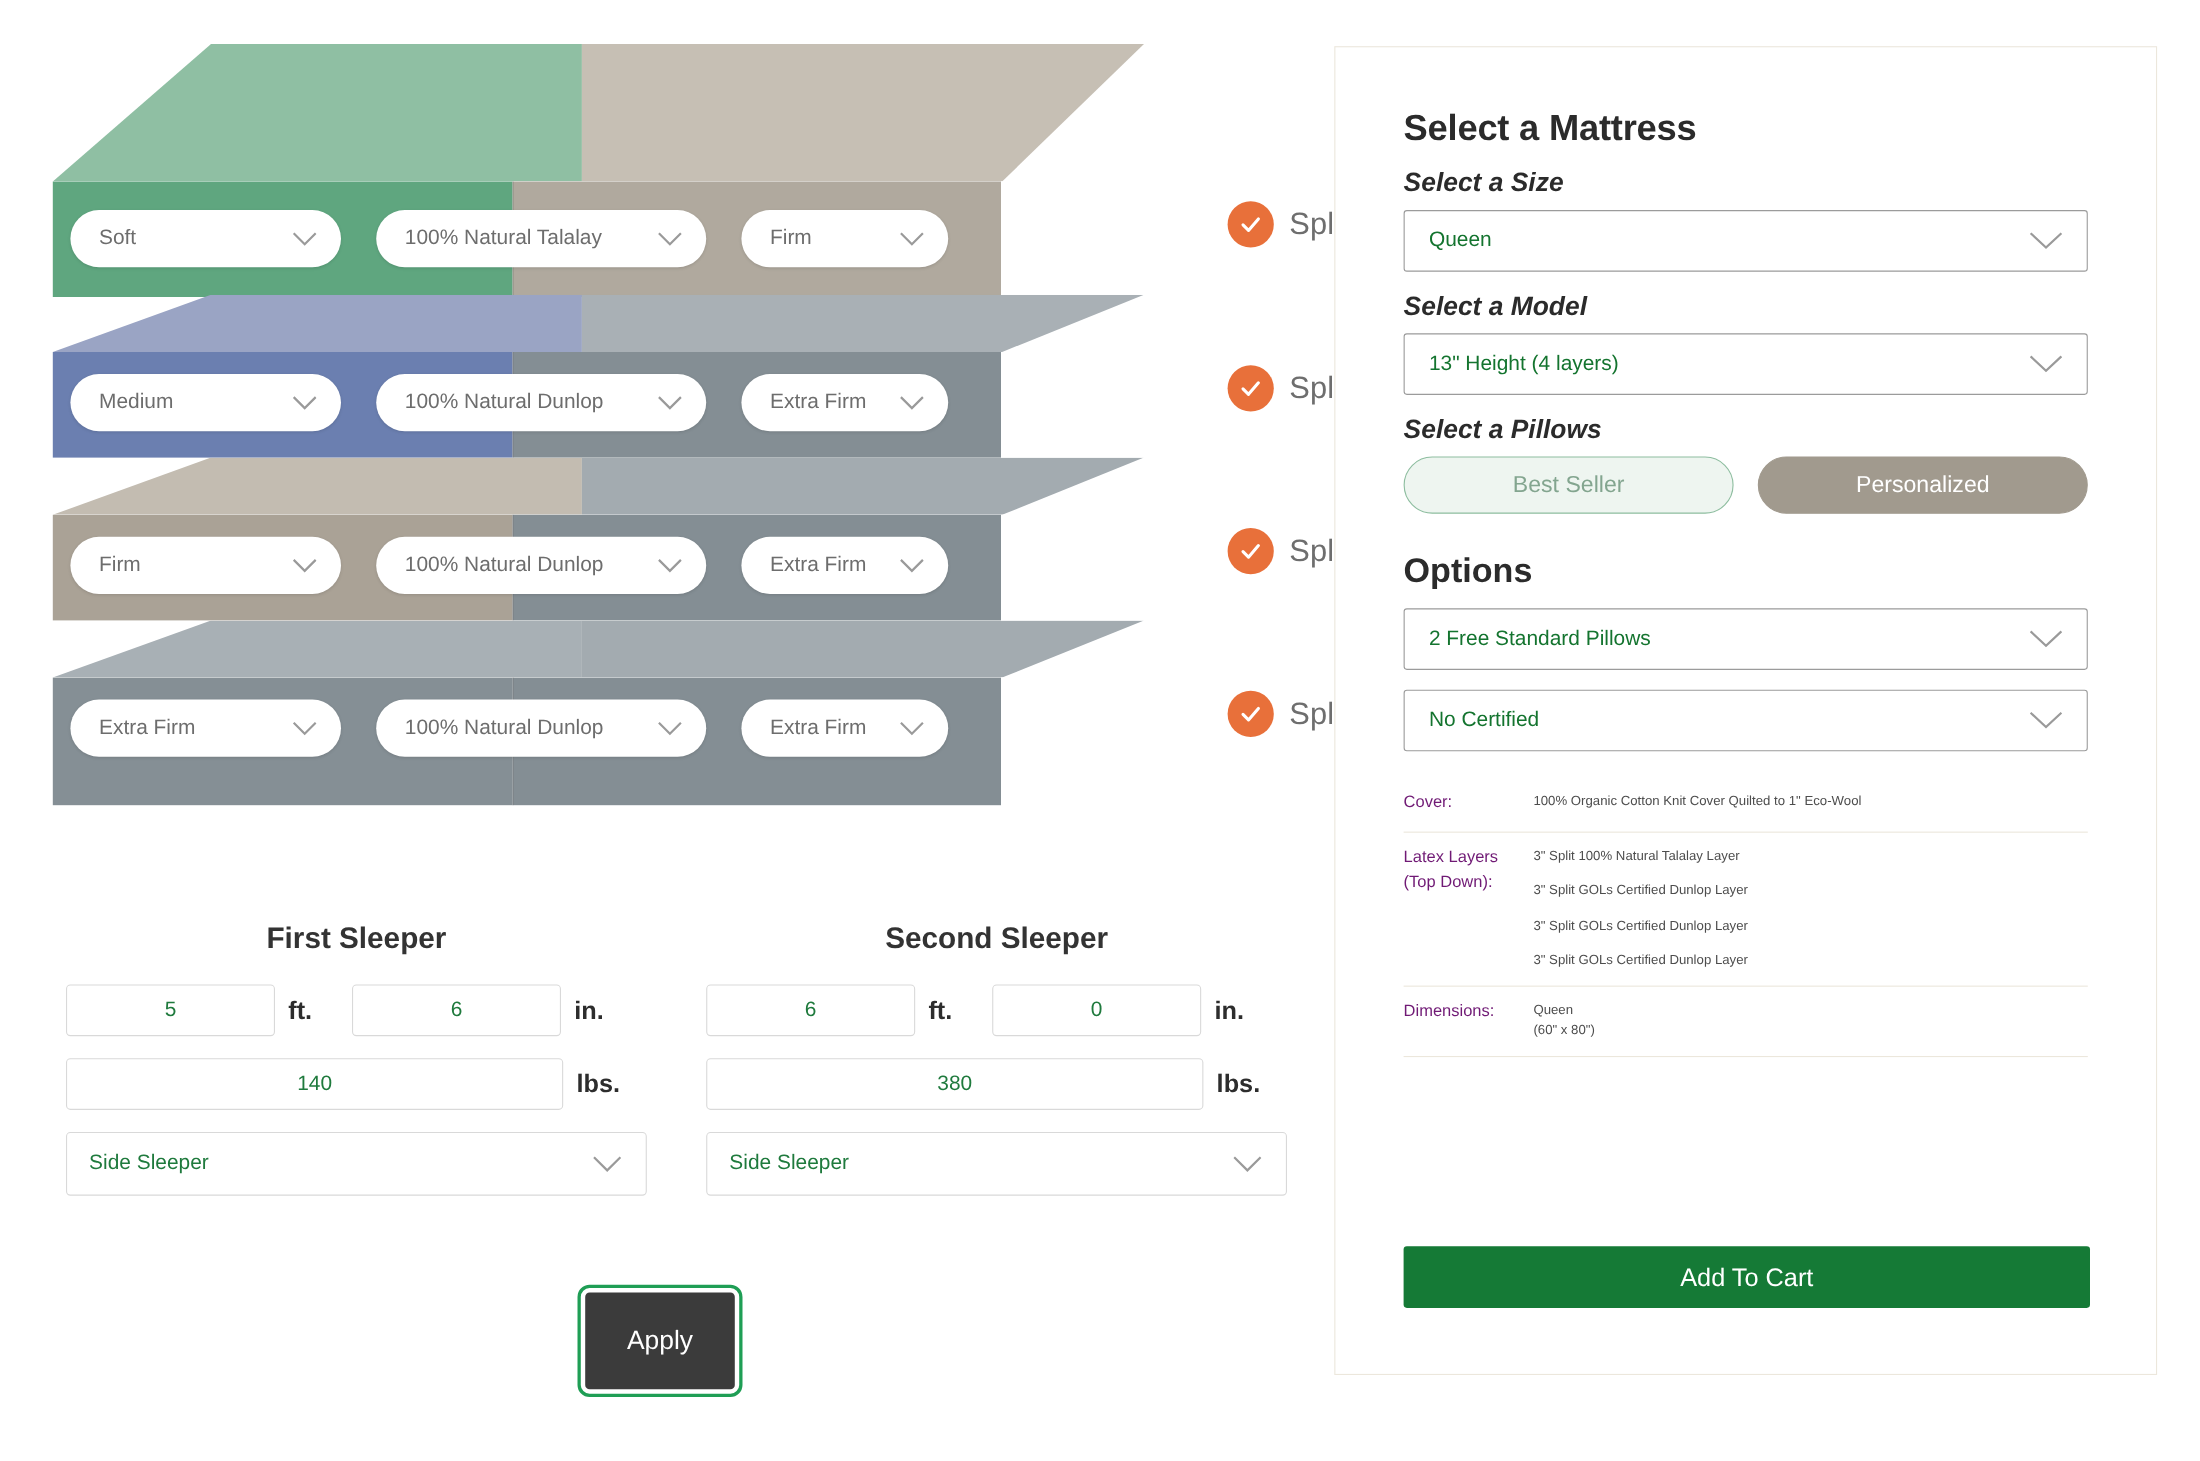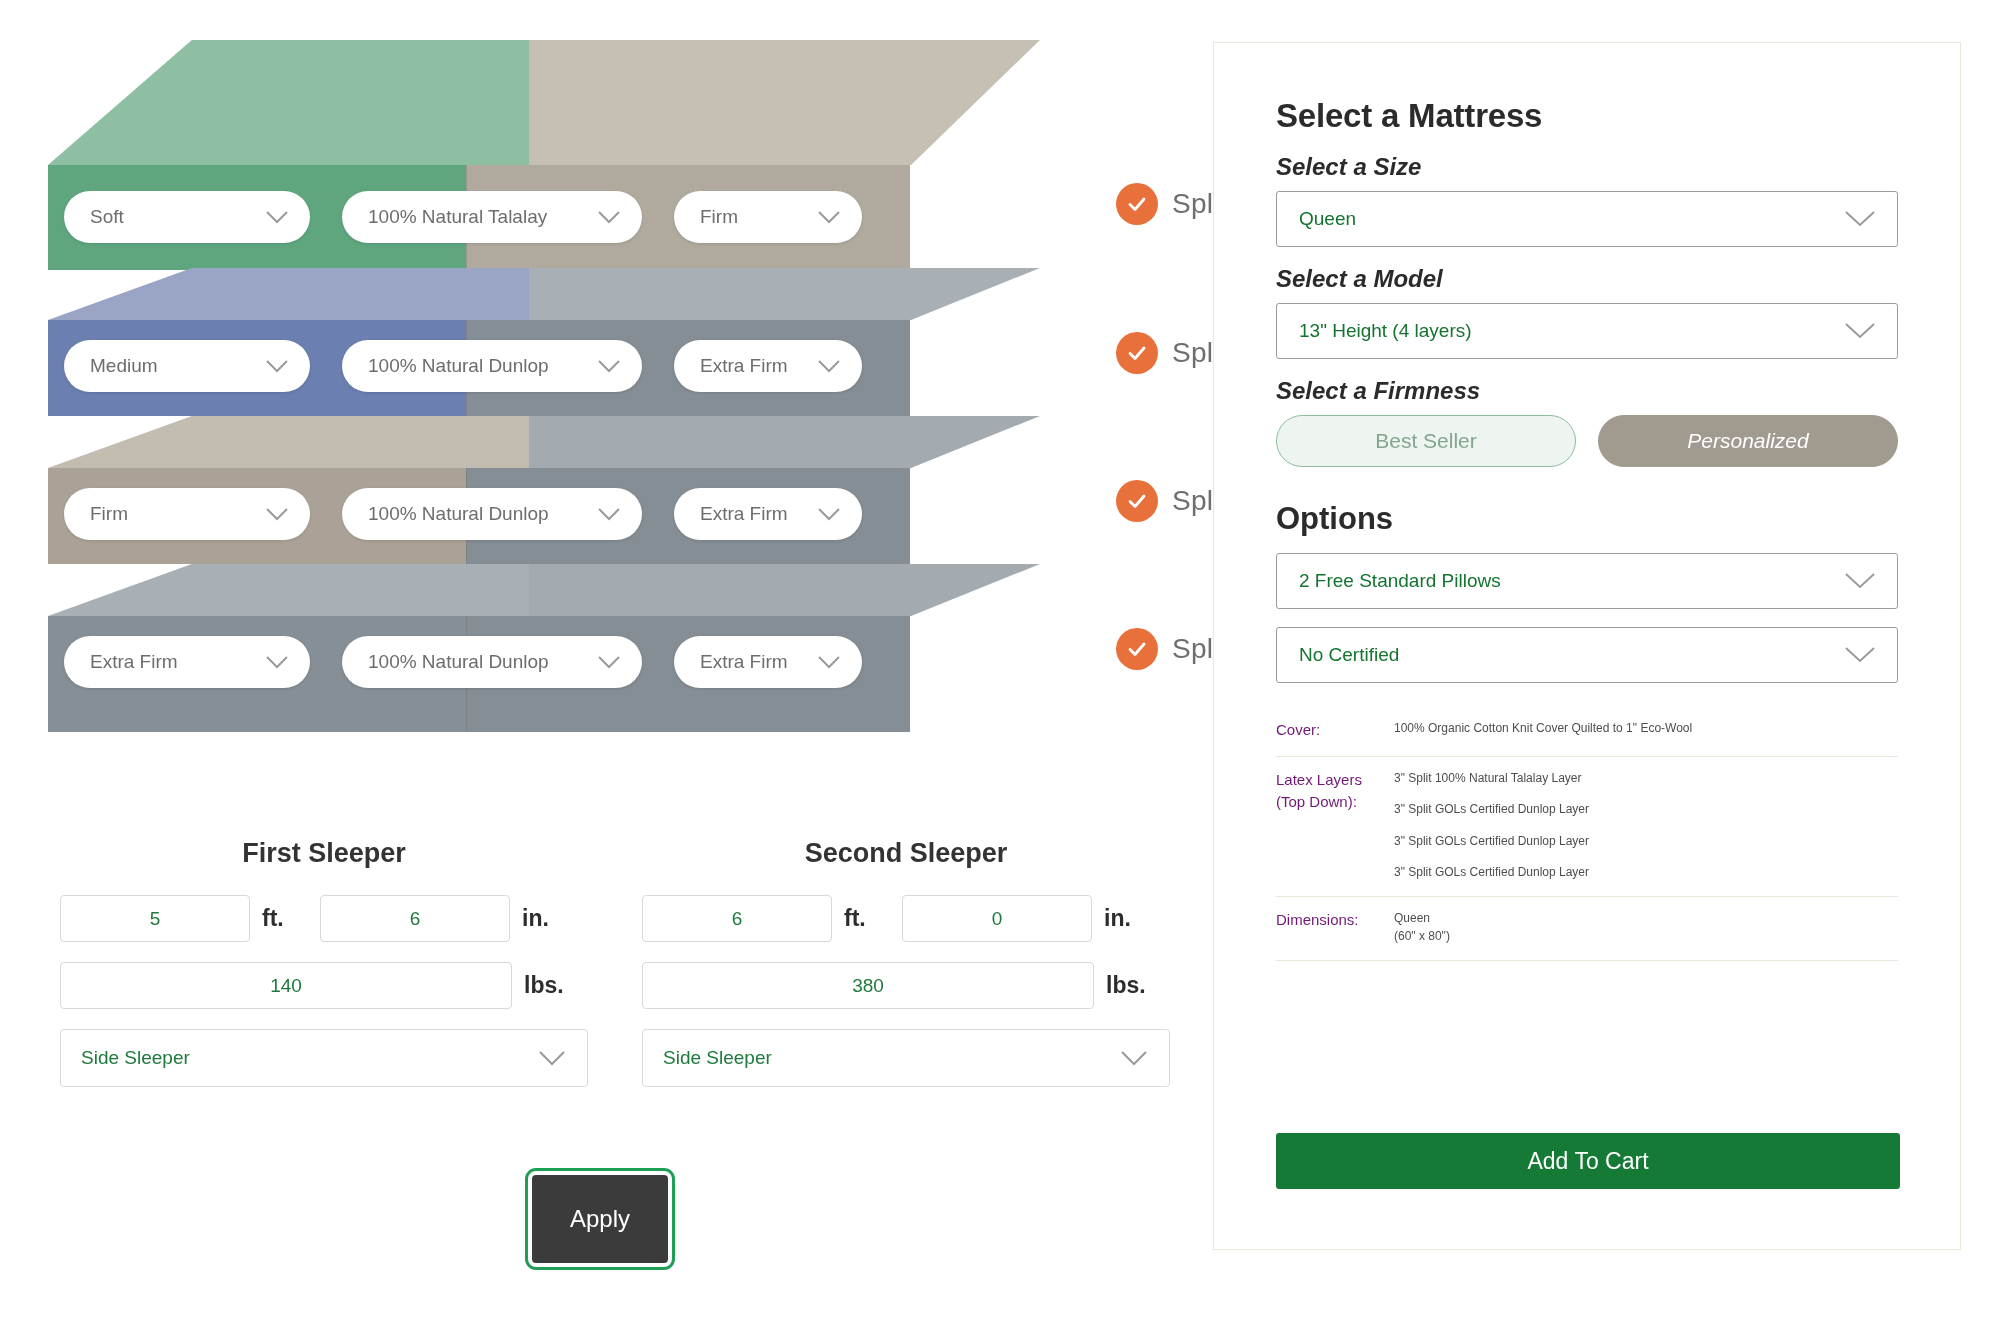--- a/index.html
+++ b/index.html
@@ -122,21 +122,21 @@
   }
   .dd .chev { width: 30px; height: 16px; }
 
   .firm-row { display: flex; gap: 22px; margin-bottom: 6px; }
   .firm-btn {
     flex: 1; height: 52px; border-radius: 26px;
     display: flex; align-items: center; justify-content: center;
     font-size: 21px; cursor: pointer;
   }
   .firm-btn.sel { background: #eef5f0; border: 1px solid #8dbd9f; color: #83a58f; }
-  .firm-btn.alt { background: #a19a8e; border: 1px solid #a19a8e; color: #ffffff; font-style: italic; }
+  .firm-btn.alt { background: #a19a8e; border: 1px solid #a19a8e; color: #ffffff; }
 
   
   .spec { margin-top: 24px; }
   .spec-row { display: flex; border-top: 1px solid #ece7dc; padding: 12px 0 14px 0; }
   .spec-row:first-child { border-top: none; }
   .spec-row.last { border-bottom: 1px solid #ece7dc; }
   .spec-k { width: 118px; flex: none; font-size: 15px; color: #701a75; line-height: 1.5; }
   .spec-v { font-size: 12px; color: #4d4d4d; line-height: 1.55; }
   .spec-v .li { margin-bottom: 13px; }
   .spec-v .li:last-child { margin-bottom: 0; }
@@ -417,21 +417,21 @@
       <div class="h2">Select a Model</div>
       <div class="dd">
         <span>13" Height (4 layers)</span>
         <span class="chev">
             <svg viewBox="0 0 30 16">
               <path d="M1 1 L15 14 L29 1" fill="none" stroke="#9a9a9a" stroke-width="2"></path>
             </svg>
           </span>
       </div>
 
-      <div class="h2">Select a Firmness</div>
+      <div class="h2">Select a Pillows</div>
       <div class="firm-row">
         <div class="firm-btn sel">Best Seller</div>
         <div class="firm-btn alt">Personalized</div>
       </div>
 
       <div class="h-opts">Options</div>
       <div class="dd">
         <span>2 Free Standard Pillows</span>
         <span class="chev">
             <svg viewBox="0 0 30 16">

